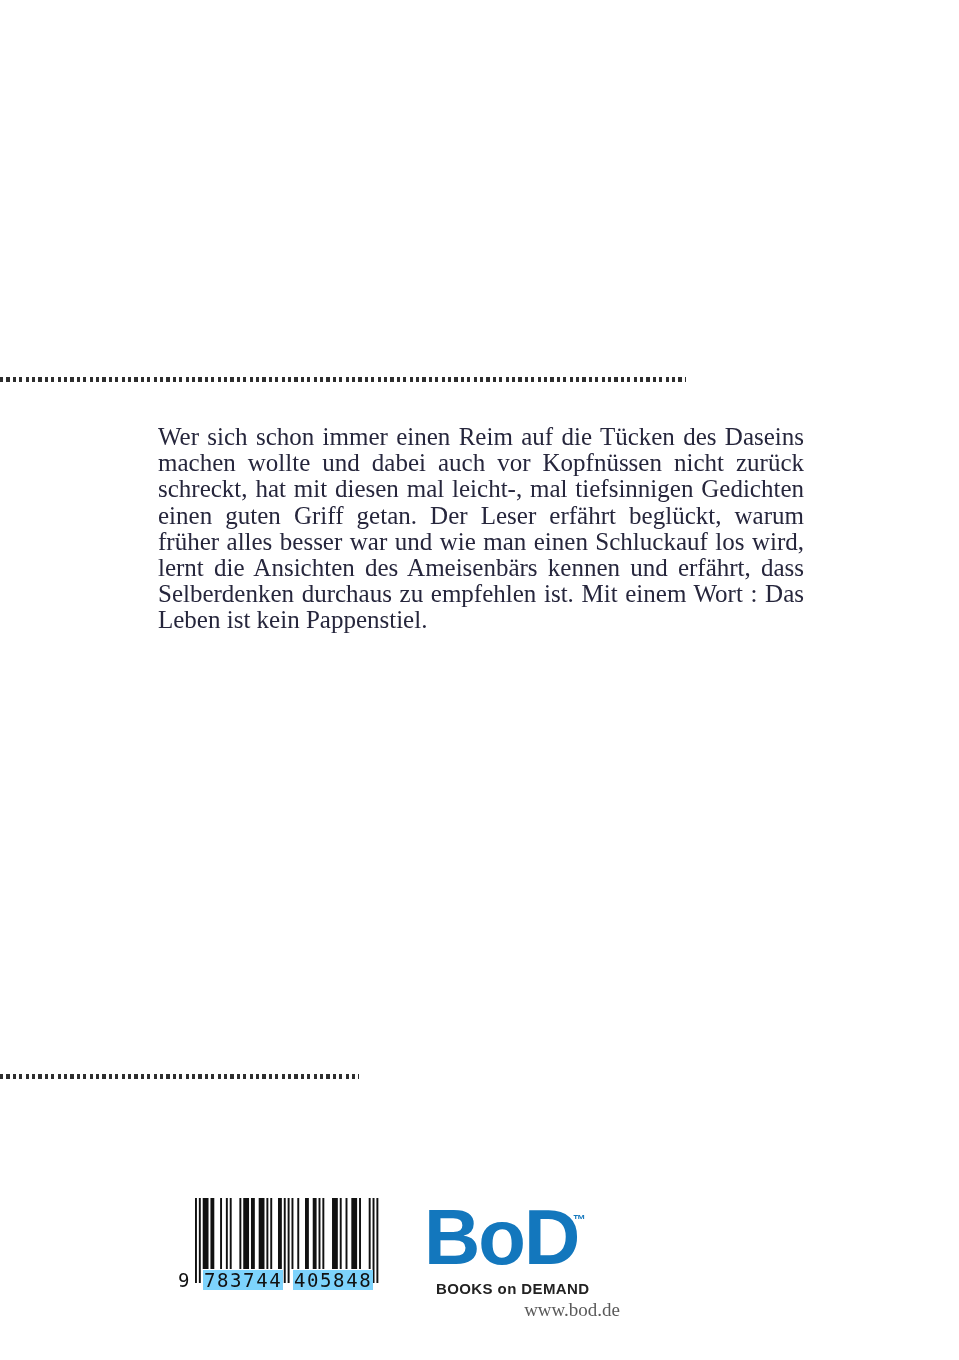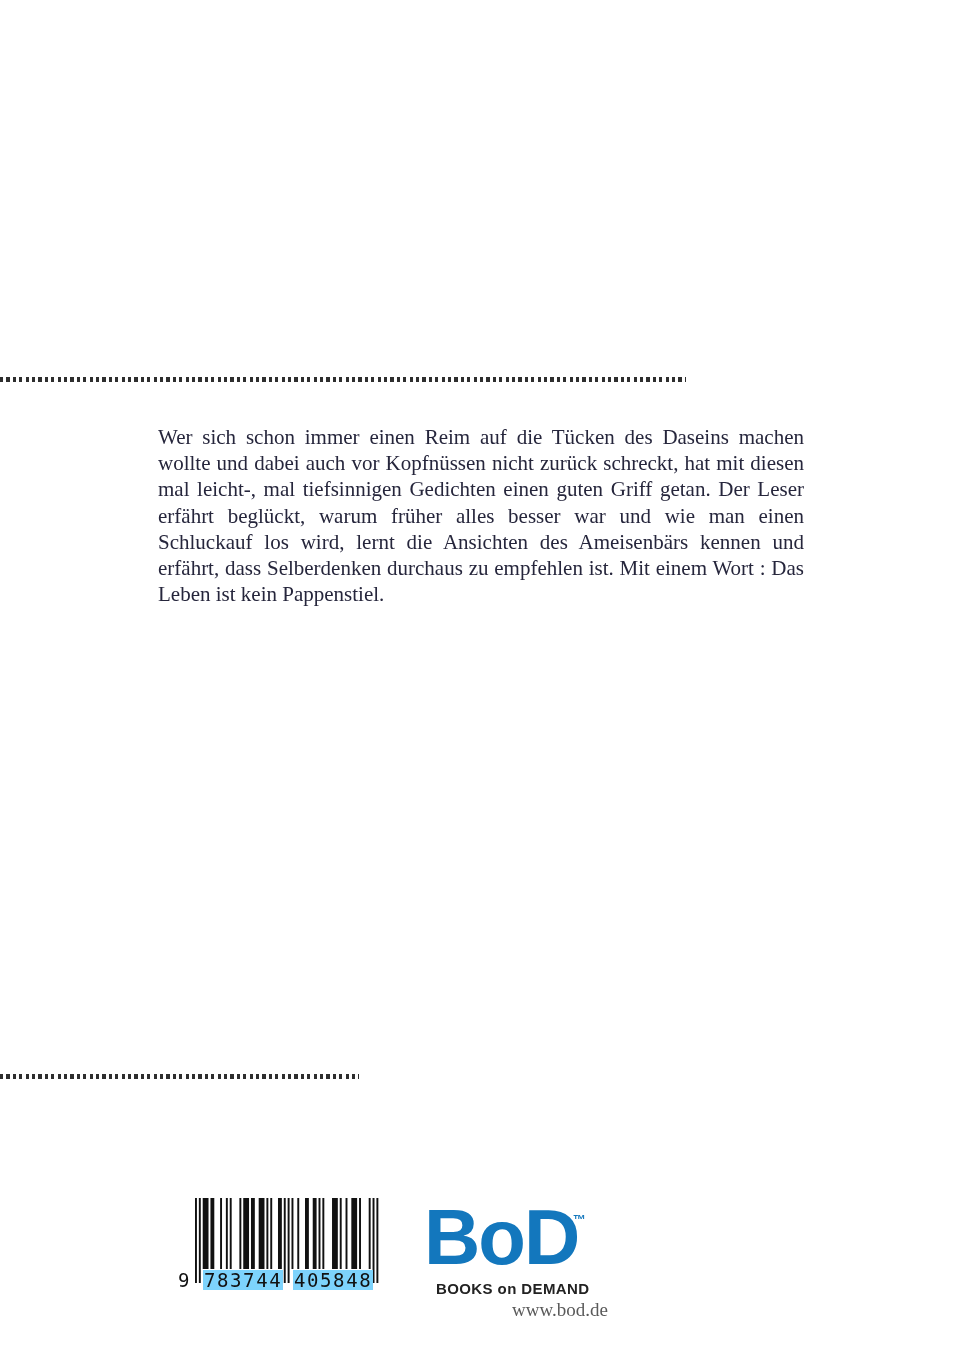--- a/index.html
+++ b/index.html
@@ -23,21 +23,21 @@
   }
   .dotted.top    { top: 377px;  left: 0; width: 686px; }
   .dotted.bottom { top: 1074px; left: 0; width: 359px; }
 
   
   .blurb {
     position: absolute;
     left: 158px; top: 424px; width: 646px;
     margin: 0;
     font-family: "Liberation Serif", serif;
-    font-size: 21px;
+    font-size: 25px;
     line-height: 26.2px;
     text-align: justify;
     color: var(--text, #26263c);
   }
 
   
   .barcode {
     position: absolute;
     left: 176px; top: 1198px;
     width: 206px; height: 96px;
@@ -87,21 +87,21 @@
     letter-spacing: 0.4px;
     white-space: nowrap;
     color: var(--tagline, #222222);
   }
 
   
   .website {
     position: absolute;
     left: 500px; top: 1299px;
     width: 120px;
-    text-align: center;
+    text-align: right;
     font-family: "Liberation Serif", serif;
     font-size: 19px;
     color: var(--website, #5a5a5a);
   }
 </style>
 </head>
 <body>
 
 <div class="page">
 

